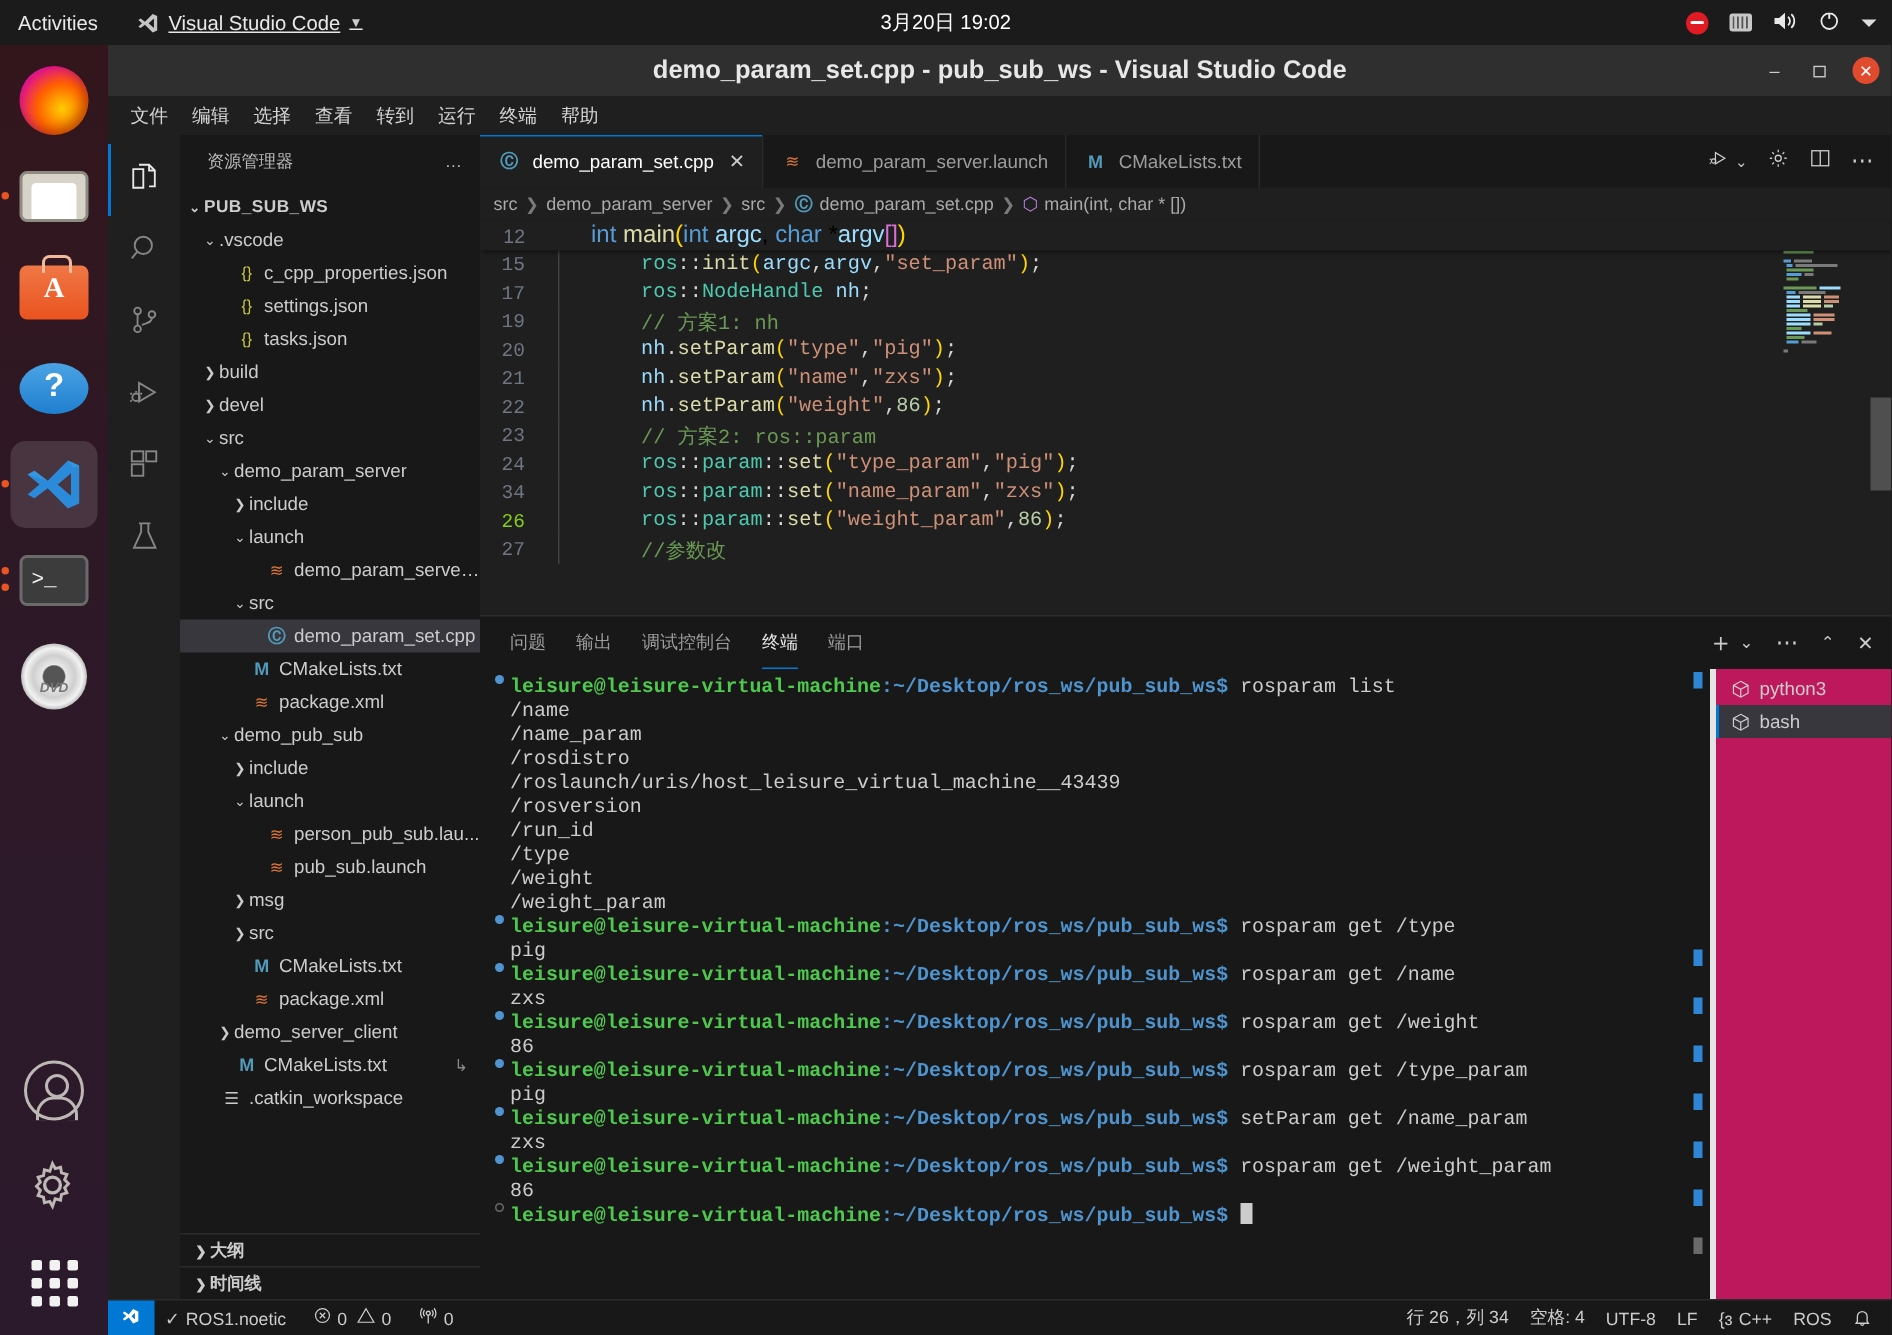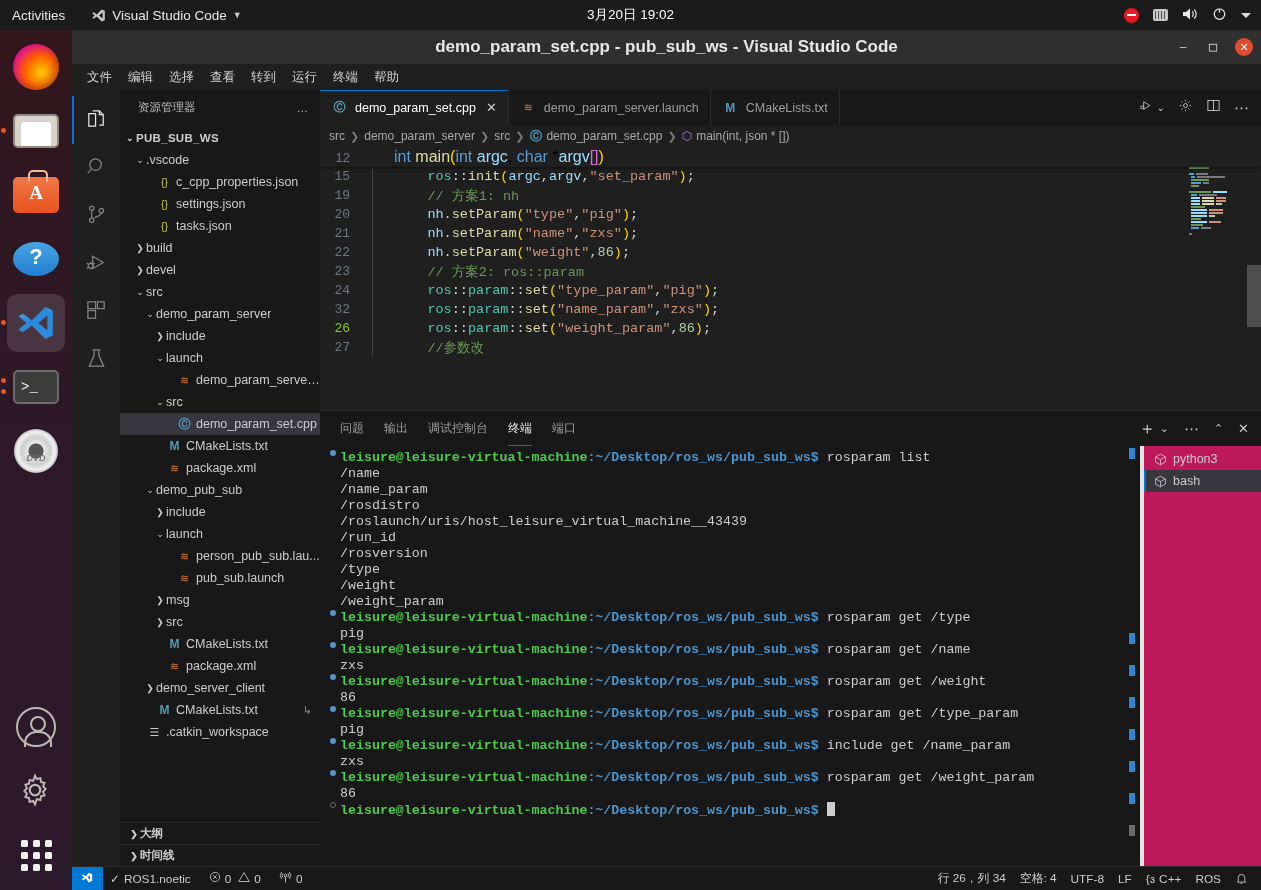--- a/index.html
+++ b/index.html
@@ -13,21 +13,21 @@
   #root { position: relative; width: 1261px; height: 890px; }
 
   
   .gnome-topbar {
     position: absolute; top: 0; left: 0; width: 1261px; height: 30px;
     background: #1b1b1b; color: #ddd;
     display: flex; align-items: center;
     font-size: 13.5px;
   }
   .gnome-activities { padding: 0 12px 0 12px; color: #e8e8e8; }
-  .gnome-app { display: flex; align-items: center; gap: 6px; color: #e8e8e8; margin-left: 14px;}
+  .gnome-app { display: flex; align-items: center; gap: 6px; color: #e8e8e8; margin-left: 14px; text-decoration: underline;}
   .gnome-app-icon { display:inline-block; width: 15px; height: 15px; position: relative; }
   .gnome-clock {
     position: absolute; left: 0; right: 0; text-align: center;
     font-size: 13.5px; color: #fff; pointer-events: none;
   }
   .gnome-tray { position: absolute; right: 10px; display: flex; align-items: center; gap: 14px; }
   .tray-record {
     width: 15px; height: 15px; border-radius: 50%; background: #e01b24;
     display:flex; align-items:center; justify-content:center;
   }
@@ -634,36 +634,41 @@
               <span>src</span>
             </span>
             <span class="bc-sep">❯</span>
             <span class="bc-item">
               <span class="ficon cpp" style="width: 13px; flex: 0 0 13px; margin-right: 0px;">Ⓒ</span>
               <span>demo_param_set.cpp</span>
             </span>
             <span class="bc-sep">❯</span>
             <span class="bc-item">
               <span style="color: rgb(177, 128, 215); font-size: 12px;">⬡</span>
-              <span>main(int, json * [])</span>
+              <span>main(int, char * [])</span>
             </span>
           </div>
 
         <div class="editor-area">
           <div class="sticky">
             <span class="lnum">12</span>
             <span class="ctext"><span class="t-kw">int</span> <span class="t-fn">main</span><span class="t-pun">(</span><span class="t-kw">int</span> <span class="t-var">argc</span>, <span class="t-kw">char</span> *<span class="t-var">argv</span><span class="t-pun2">[]</span><span class="t-pun">)</span></span>
           </div>
           <div class="codelines" id="codelines">
               <div class="cline">
                 <span class="lnum">15</span>
                 <span class="ind-guide"></span>
                 <span class="ctext">    <span class="t-ns">ros</span><span class="t-plain">:</span><span class="t-plain">:</span><span class="t-fn">init</span><span class="t-pun">(</span><span class="t-var">argc</span><span class="t-plain">,</span><span class="t-var">argv</span><span class="t-plain">,</span><span class="t-str">"set_param"</span><span class="t-pun">)</span><span class="t-plain">;</span></span>
               </div>
               <div class="cline">
+                <span class="lnum">17</span>
+                <span class="ind-guide"></span>
+                <span class="ctext">    <span class="t-ns">ros</span><span class="t-plain">:</span><span class="t-plain">:</span><span class="t-type">NodeHandle</span><span class="t-plain"> </span><span class="t-var">nh</span><span class="t-plain">;</span></span>
+              </div>
+              <div class="cline">
                 <span class="lnum">19</span>
                 <span class="ind-guide"></span>
                 <span class="ctext">    <span class="t-cmt">// 方案1: nh</span></span>
               </div>
               <div class="cline">
                 <span class="lnum">20</span>
                 <span class="ind-guide"></span>
                 <span class="ctext">    <span class="t-var">nh</span><span class="t-plain">.</span><span class="t-fn">setParam</span><span class="t-pun">(</span><span class="t-str">"type"</span><span class="t-plain">,</span><span class="t-str">"pig"</span><span class="t-pun">)</span><span class="t-plain">;</span></span>
               </div>
               <div class="cline">
@@ -680,21 +685,21 @@
                 <span class="lnum">23</span>
                 <span class="ind-guide"></span>
                 <span class="ctext">    <span class="t-cmt">// 方案2: ros::param</span></span>
               </div>
               <div class="cline">
                 <span class="lnum">24</span>
                 <span class="ind-guide"></span>
                 <span class="ctext">    <span class="t-ns">ros</span><span class="t-plain">:</span><span class="t-plain">:</span><span class="t-ns">param</span><span class="t-plain">:</span><span class="t-plain">:</span><span class="t-fn">set</span><span class="t-pun">(</span><span class="t-str">"type_param"</span><span class="t-plain">,</span><span class="t-str">"pig"</span><span class="t-pun">)</span><span class="t-plain">;</span></span>
               </div>
               <div class="cline">
-                <span class="lnum">32</span>
+                <span class="lnum">34</span>
                 <span class="ind-guide"></span>
                 <span class="ctext">    <span class="t-ns">ros</span><span class="t-plain">:</span><span class="t-plain">:</span><span class="t-ns">param</span><span class="t-plain">:</span><span class="t-plain">:</span><span class="t-fn">set</span><span class="t-pun">(</span><span class="t-str">"name_param"</span><span class="t-plain">,</span><span class="t-str">"zxs"</span><span class="t-pun">)</span><span class="t-plain">;</span></span>
               </div>
               <div class="cline cur">
                 <span class="lnum">26</span>
                 <span class="ind-guide"></span>
                 <span class="ctext">    <span class="t-ns">ros</span><span class="t-plain">:</span><span class="t-plain">:</span><span class="t-ns">param</span><span class="t-plain">:</span><span class="t-plain">:</span><span class="t-fn">set</span><span class="t-pun">(</span><span class="t-str">"weight_param"</span><span class="t-plain">,</span><span class="t-num">86</span><span class="t-pun">)</span><span class="t-plain">;</span></span>
               </div>
               <div class="cline">
                 <span class="lnum">27</span>
@@ -747,34 +752,34 @@
               <span style="font-size:13px;">✕</span>
             </div>
           </div>
           <div class="panel-body">
             <div class="terminal" id="terminal">
                 <div class="trow"><span class="tdeco"><span class="dot"></span></span><span><span class="t-user">leisure@leisure-virtual-machine</span><span class="t-path">:~/Desktop/ros_ws/pub_sub_ws$ </span><span class="t-norm">rosparam list</span></span></div>
                 <div class="trow"><span class="tdeco"></span><span><span class="t-norm">/name</span></span></div>
                 <div class="trow"><span class="tdeco"></span><span><span class="t-norm">/name_param</span></span></div>
                 <div class="trow"><span class="tdeco"></span><span><span class="t-norm">/rosdistro</span></span></div>
                 <div class="trow"><span class="tdeco"></span><span><span class="t-norm">/roslaunch/uris/host_leisure_virtual_machine__43439</span></span></div>
+                <div class="trow"><span class="tdeco"></span><span><span class="t-norm">/rosversion</span></span></div>
                 <div class="trow"><span class="tdeco"></span><span><span class="t-norm">/run_id</span></span></div>
-                <div class="trow"><span class="tdeco"></span><span><span class="t-norm">/rosversion</span></span></div>
                 <div class="trow"><span class="tdeco"></span><span><span class="t-norm">/type</span></span></div>
                 <div class="trow"><span class="tdeco"></span><span><span class="t-norm">/weight</span></span></div>
                 <div class="trow"><span class="tdeco"></span><span><span class="t-norm">/weight_param</span></span></div>
                 <div class="trow"><span class="tdeco"><span class="dot"></span></span><span><span class="t-user">leisure@leisure-virtual-machine</span><span class="t-path">:~/Desktop/ros_ws/pub_sub_ws$ </span><span class="t-norm">rosparam get /type</span></span></div>
                 <div class="trow"><span class="tdeco"></span><span><span class="t-norm">pig</span></span></div>
                 <div class="trow"><span class="tdeco"><span class="dot"></span></span><span><span class="t-user">leisure@leisure-virtual-machine</span><span class="t-path">:~/Desktop/ros_ws/pub_sub_ws$ </span><span class="t-norm">rosparam get /name</span></span></div>
                 <div class="trow"><span class="tdeco"></span><span><span class="t-norm">zxs</span></span></div>
                 <div class="trow"><span class="tdeco"><span class="dot"></span></span><span><span class="t-user">leisure@leisure-virtual-machine</span><span class="t-path">:~/Desktop/ros_ws/pub_sub_ws$ </span><span class="t-norm">rosparam get /weight</span></span></div>
                 <div class="trow"><span class="tdeco"></span><span><span class="t-norm">86</span></span></div>
                 <div class="trow"><span class="tdeco"><span class="dot"></span></span><span><span class="t-user">leisure@leisure-virtual-machine</span><span class="t-path">:~/Desktop/ros_ws/pub_sub_ws$ </span><span class="t-norm">rosparam get /type_param</span></span></div>
                 <div class="trow"><span class="tdeco"></span><span><span class="t-norm">pig</span></span></div>
-                <div class="trow"><span class="tdeco"><span class="dot"></span></span><span><span class="t-user">leisure@leisure-virtual-machine</span><span class="t-path">:~/Desktop/ros_ws/pub_sub_ws$ </span><span class="t-norm">include get /name_param</span></span></div>
+                <div class="trow"><span class="tdeco"><span class="dot"></span></span><span><span class="t-user">leisure@leisure-virtual-machine</span><span class="t-path">:~/Desktop/ros_ws/pub_sub_ws$ </span><span class="t-norm">setParam get /name_param</span></span></div>
                 <div class="trow"><span class="tdeco"></span><span><span class="t-norm">zxs</span></span></div>
                 <div class="trow"><span class="tdeco"><span class="dot"></span></span><span><span class="t-user">leisure@leisure-virtual-machine</span><span class="t-path">:~/Desktop/ros_ws/pub_sub_ws$ </span><span class="t-norm">rosparam get /weight_param</span></span></div>
                 <div class="trow"><span class="tdeco"></span><span><span class="t-norm">86</span></span></div>
                 <div class="trow"><span class="tdeco"><span class="dot idle"></span></span><span><span class="t-user">leisure@leisure-virtual-machine</span><span class="t-path">:~/Desktop/ros_ws/pub_sub_ws$ </span><span class="t-norm"></span><span class="cursor-blk"></span></span></div>
               </div>
             <div class="term-ruler">
               <i style="top: 2px;"></i>
               <i style="top: 187px;"></i>
               <i style="top: 219px;"></i>
               <i style="top: 251px;"></i>

